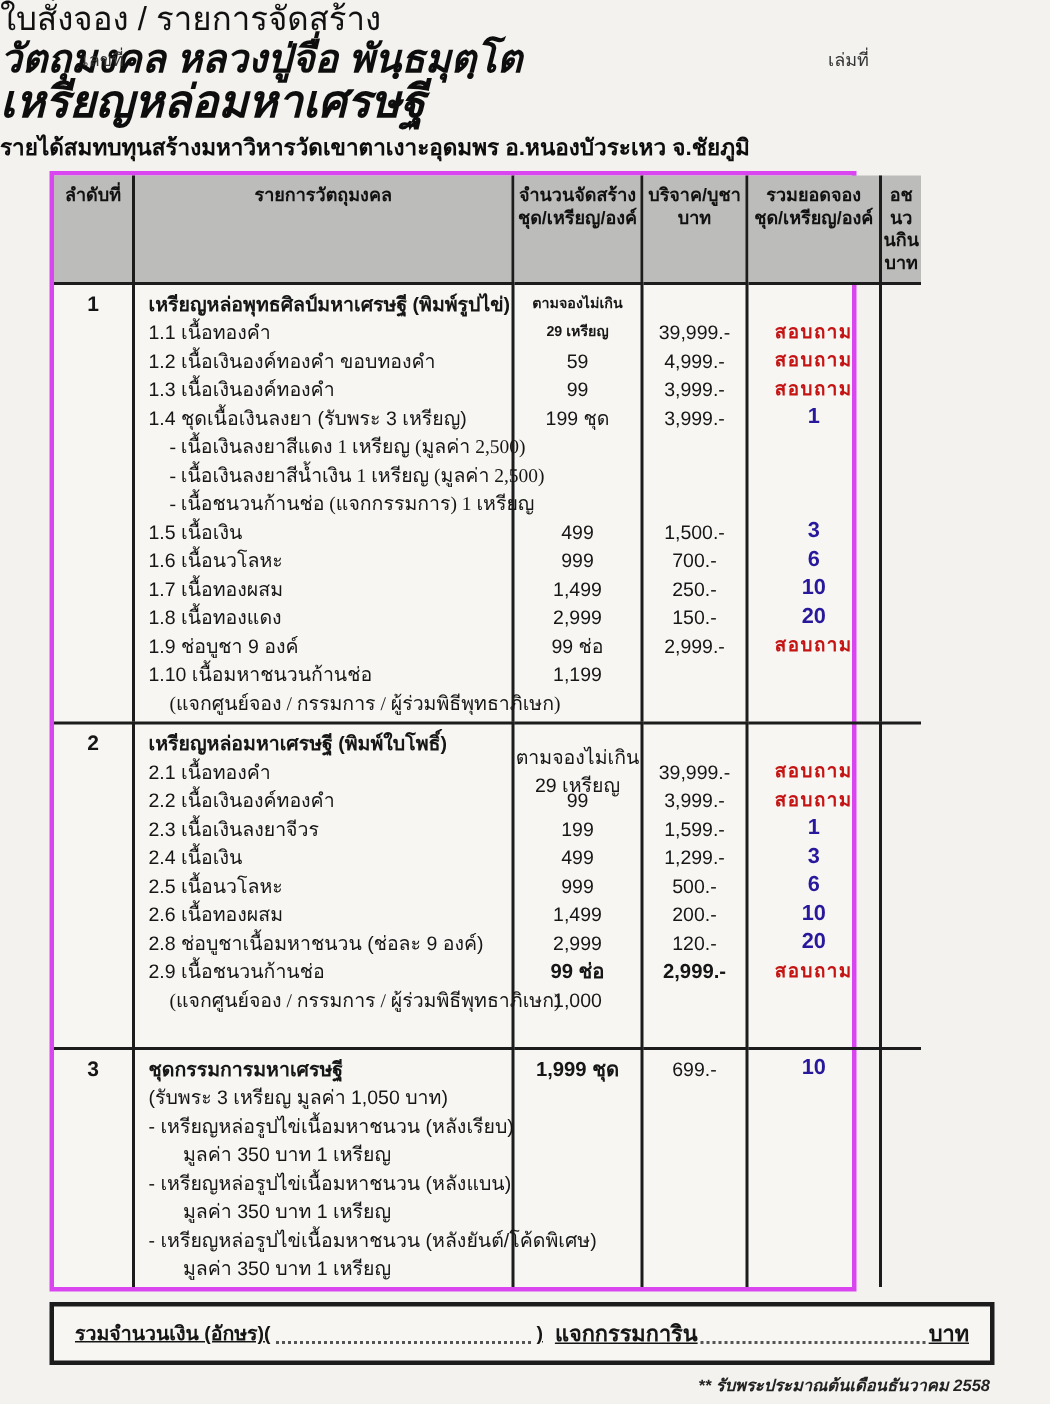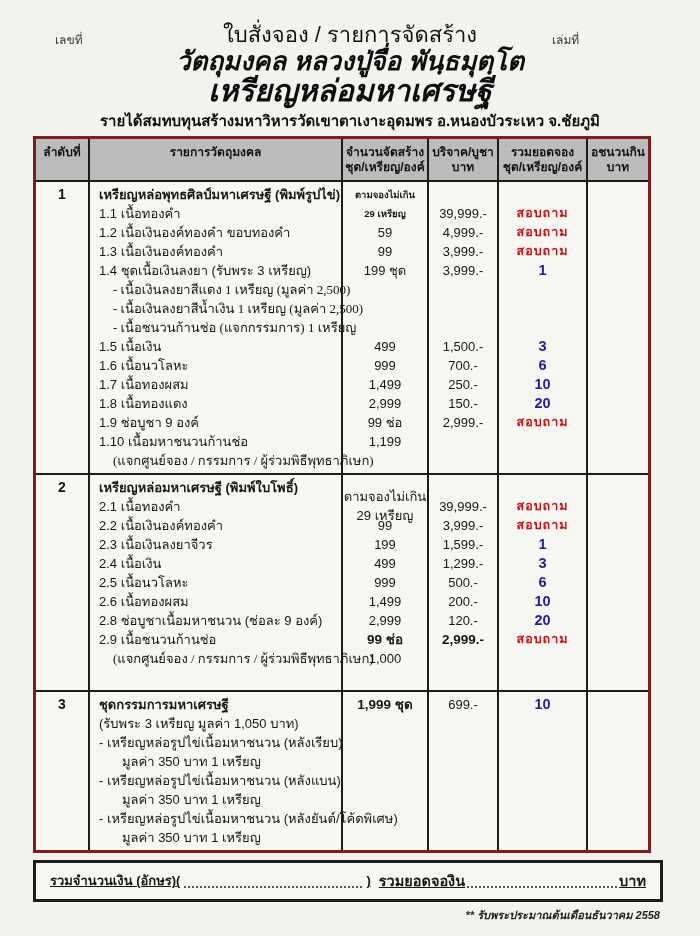--- a/index.html
+++ b/index.html
@@ -6,29 +6,29 @@
   body{
     width:700px;height:936px;background:#f3f2ef;
     font-family:"Liberation Sans","DejaVu Sans",sans-serif;
     color:#161616;overflow:hidden;
   }
   .sheet{position:relative;width:700px;height:936px;}
   
   .meta{position:absolute;top:30px;font-size:12px;color:#333;}
   .meta.left{left:55px;text-align:right;}
   .meta.right{left:552px;}
-  .head{padding-top:22px;text-align:center;line-height:1.15;}
+  .head{line-height:1.15;}
   .title{font-size:22px;color:#111;}
   .sub1{font-size:26px;font-weight:bold;font-style:italic;margin-top:0;color:#0d0d0d;}
   .sub2{font-size:30px;font-weight:bold;font-style:italic;margin-top:-3px;color:#0d0d0d;}
   .sub3{font-size:15px;font-weight:bold;margin-top:3px;margin-bottom:7px;color:#0d0d0d;}
   
   .tbl{
-    margin:0 33px;width:618px;box-sizing:border-box;
-    border:3px solid #7f1d1d;background:#f7f6f3;
+    margin:0 33px;width:538px;box-sizing:border-box;
+    border:3px solid #d946ef;background:#f7f6f3;
     display:grid;grid-template-columns:54px 253px 86px 70px 89px 1fr;
   }
   .hcell{
     background:#bcbcbb;border-right:2px solid #1c1c1c;border-bottom:2px solid #1c1c1c;
     font-size:12px;font-weight:bold;text-align:center;
     padding:6px 1px 5px;line-height:15px;color:#111;
   }
   .hcell:nth-child(6){border-right:none;}
   .cell{border-right:2px solid #1c1c1c;padding:3px 0;}
   .cell.last{border-right:none;}
@@ -309,20 +309,20 @@
         <div class="ln"></div>
         <div class="ln"></div>
       </div>
     </div>
 
   <div class="totalbox">
     <span class="lbl">รวมจำนวนเงิน (อักษร)</span>
     <span class="paren">(</span>
     <span class="blank words"></span>
     <span class="paren">)</span>
-    <span class="lbl big" style="margin-left:8px;">รวมยอดจองิน</span>
+    <span class="lbl big" style="margin-left:8px;">แจกกรรมการิน</span>
     <span class="blank amount"></span>
     <span class="lbl big">บาท</span>
   </div>
 
   <div class="note">** รับพระประมาณต้นเดือนธันวาคม 2558</div>
 
 </div>
 
 </body></html>

